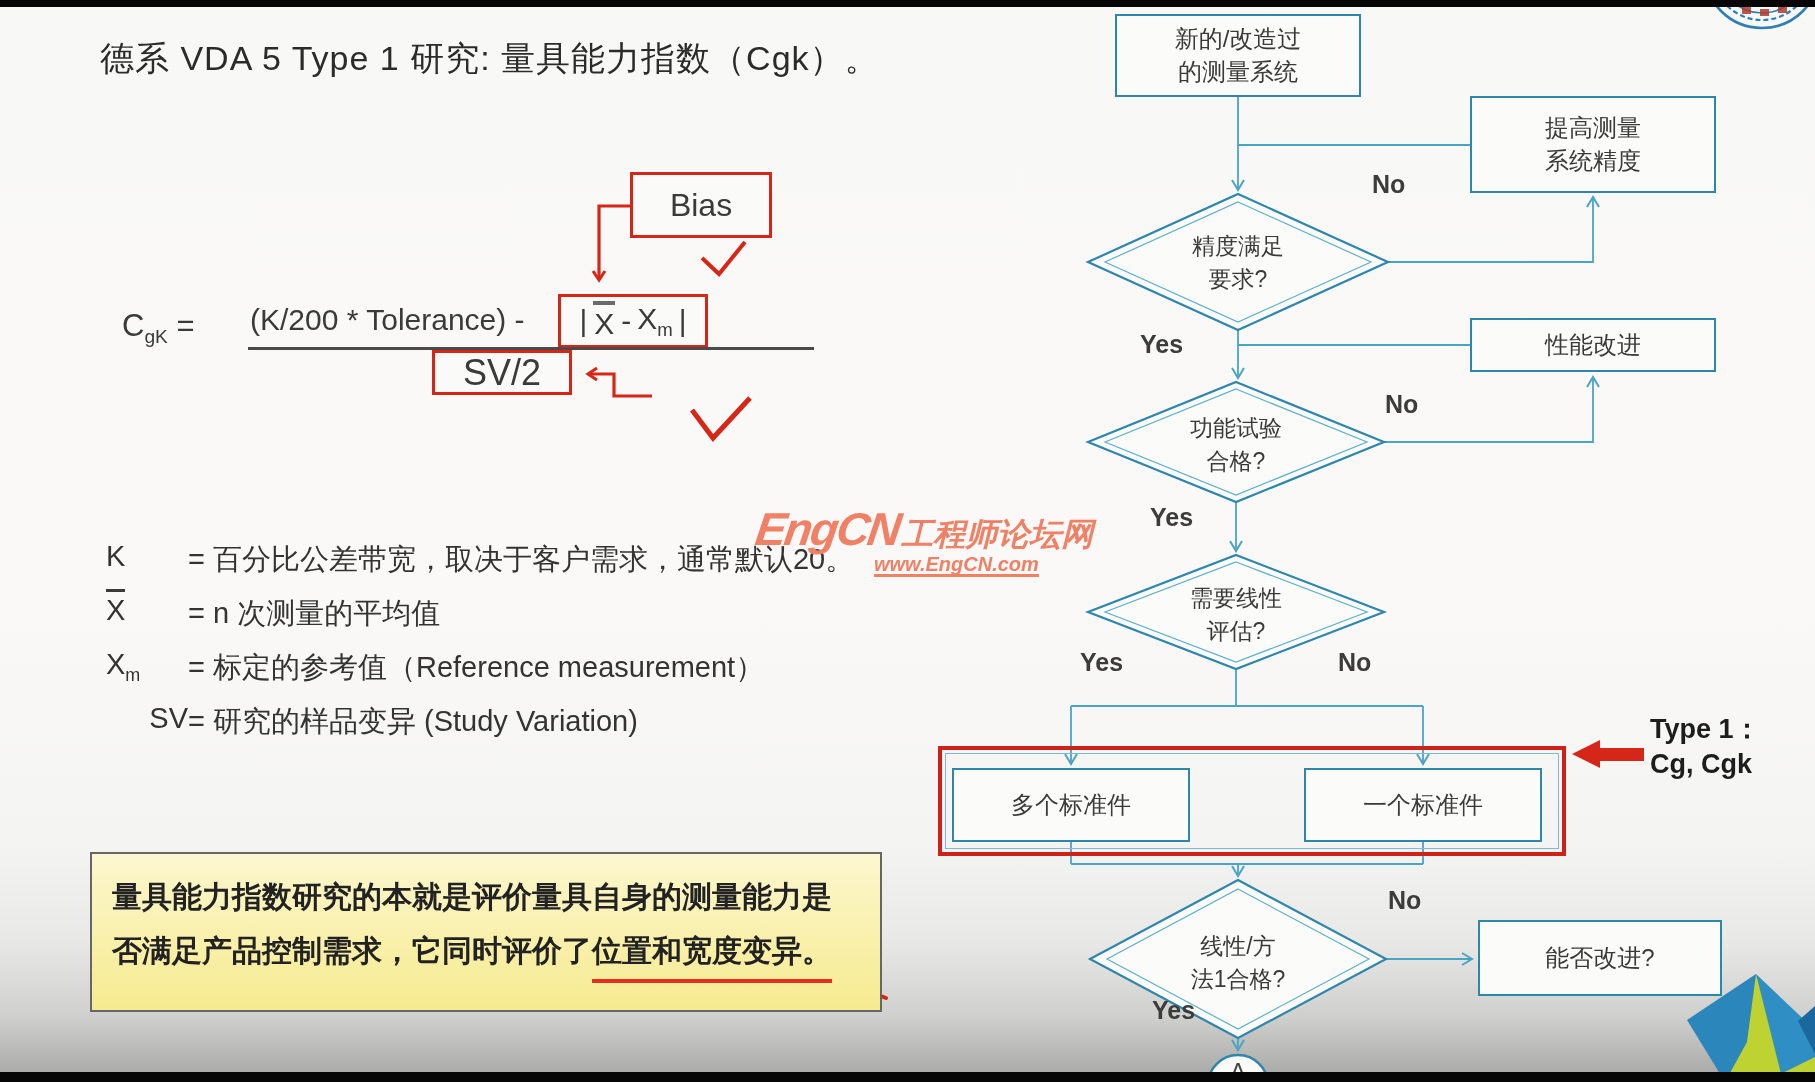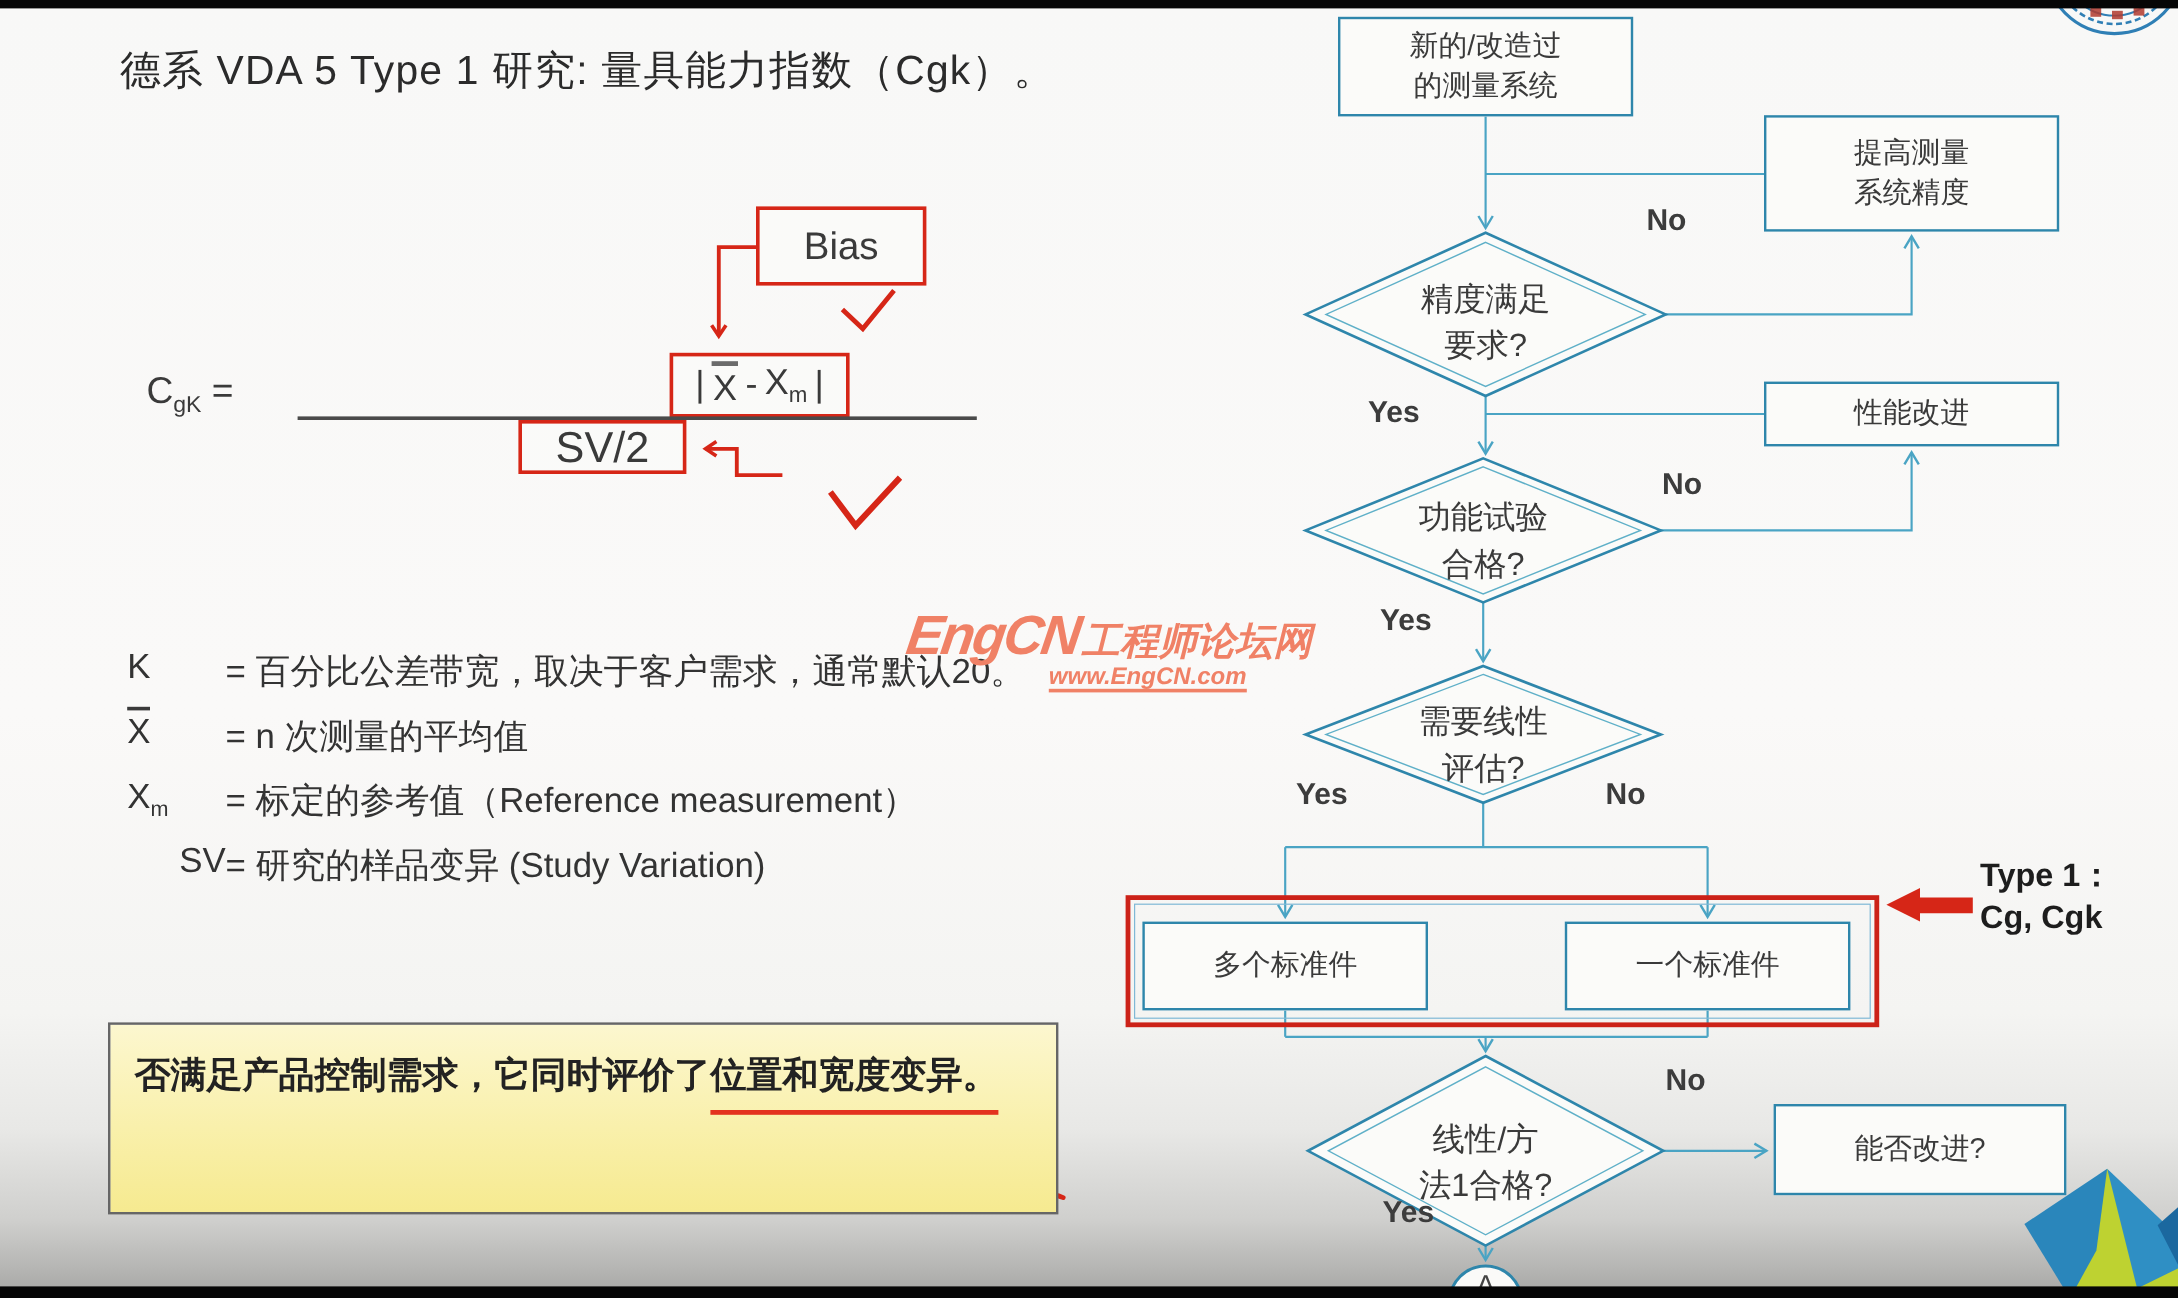--- a/index.html
+++ b/index.html
@@ -7,21 +7,21 @@
     position:relative;width:1815px;height:1082px;overflow:hidden;
     font-family:Liberation Sans, sans-serif;color:#333;
     background:linear-gradient(180deg,#f8f8f7 0%,#faf9f8 55%,#f4f4f2 78%,#e8e8e6 87%,#cfcfcd 94%,#a5a5a3 100%);
   }
   .abs{position:absolute;}
   .bar{position:absolute;left:0;width:1815px;background:#060606;}
   .title{font-size:34px;font-weight:500;color:#2b2b2b;letter-spacing:1px;}
   .box{border:2.5px solid #2e86ab;background:#fbfbf9;display:flex;flex-direction:column;
        align-items:center;justify-content:center;text-align:center;color:#3a3a3a;
        box-sizing:border-box;font-size:24px;line-height:1.35;}
-  .dtext{position:absolute;width:200px;text-align:center;font-size:27px;color:#3a3a3a;line-height:1.45;}
+  .dtext{position:absolute;width:200px;text-align:center;font-size:23px;color:#3a3a3a;line-height:1.45;}
   .lbl{position:absolute;font-size:25px;font-weight:bold;color:#3c3c3c;}
   .redbox{border:3px solid #d62617;display:flex;align-items:center;justify-content:center;
           box-sizing:border-box;color:#3a3a3a;background:rgba(252,252,250,.4);}
   .frac-bar{background:#4a4a4a;}
   .xbar{border-top:4px solid #6b6b6b;padding:2px 1px 0 1px;}
   .xbar2{border-top:3px solid #3a3a3a;padding-top:2px;}
   .defrow{position:absolute;left:106px;display:flex;font-size:29px;color:#333;}
   .defsym{width:82px;flex:0 0 82px;}
   .yellow{border:2px solid #666;box-sizing:border-box;
           background:linear-gradient(180deg,#fcf7cf 0%,#f9f0ab 55%,#f6ea90 100%);
@@ -112,20 +112,21 @@
   <div class="abs title" style="left:100px;top:36px;">德系 VDA 5 Type 1 研究: 量具能力指数（Cgk）。</div>
 
   <div class="abs redbox" style="left:630px;top:172px;width:142px;height:66px;font-size:32px;">
     <span>Bias</span>
   </div>
 
   <div class="abs" style="left:122px;top:308px;font-size:31px;color:#3a3a3a;">
     <span>C</span><sub>gK</sub>
     <span>=</span>
   </div>
+  <div class="abs" style="left:250px;top:303px;font-size:30px;color:#3a3a3a;white-space:nowrap;">(K/200 * Tolerance) -</div>
   <div class="abs redbox" style="left:558px;top:294px;width:150px;height:54px;font-size:30px;gap:6px;">
     <span>|</span>
     <span class="xbar">X</span>
     <span>-</span>
     <span><span>X</span><sub>m</sub></span>
     <span>|</span>
   </div>
   <div class="abs frac-bar" style="left:248px;top:347px;width:566px;height:3px;"></div>
   <div class="abs redbox" style="left:432px;top:350px;width:140px;height:45px;font-size:36px;">
     <span>SV/2</span>
@@ -149,20 +150,21 @@
   </div>
 
   <div class="abs wm" style="left:756px;top:506px;">
     <div>
       <span class="wm-brand">EngCN</span><span class="wm-cn">工程师论坛网</span>
     </div>
     <span class="wm-url">www.EngCN.com</span>
   </div>
 
   <div class="abs yellow" style="left:90px;top:852px;width:792px;height:160px;">
+    <div>量具能力指数研究的本就是评价量具自身的测量能力是</div>
     <div><span>否满足产品控制需求，它同时评价了</span><span class="redline">位置和宽度变异。</span></div>
   </div>
 
   <div class="abs box" style="left:1115px;top:14px;width:246px;height:83px;">
     <div>新的/改造过</div>
     <div>的测量系统</div>
   </div>
   <div class="abs box" style="left:1470px;top:96px;width:246px;height:97px;">
     <div>提高测量</div>
     <div>系统精度</div>

